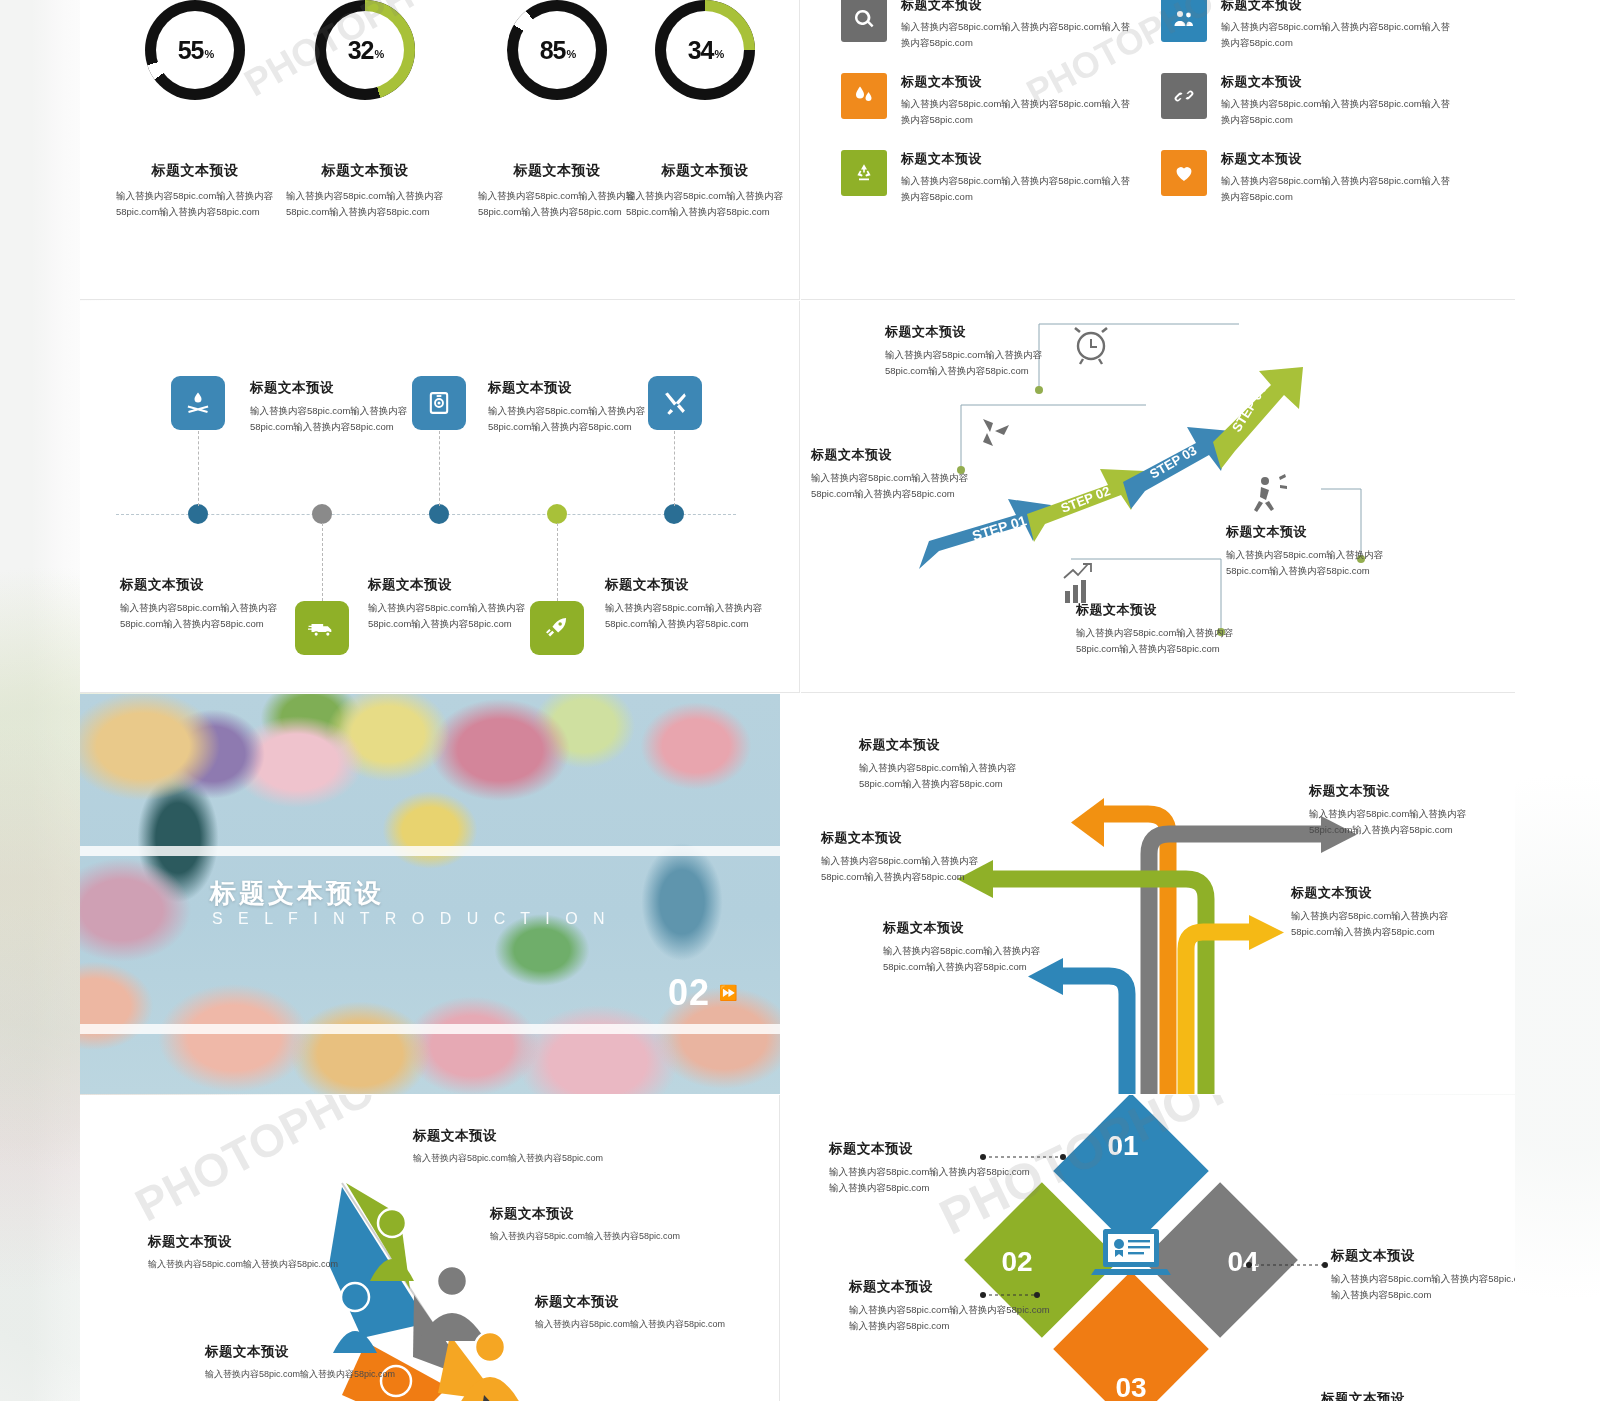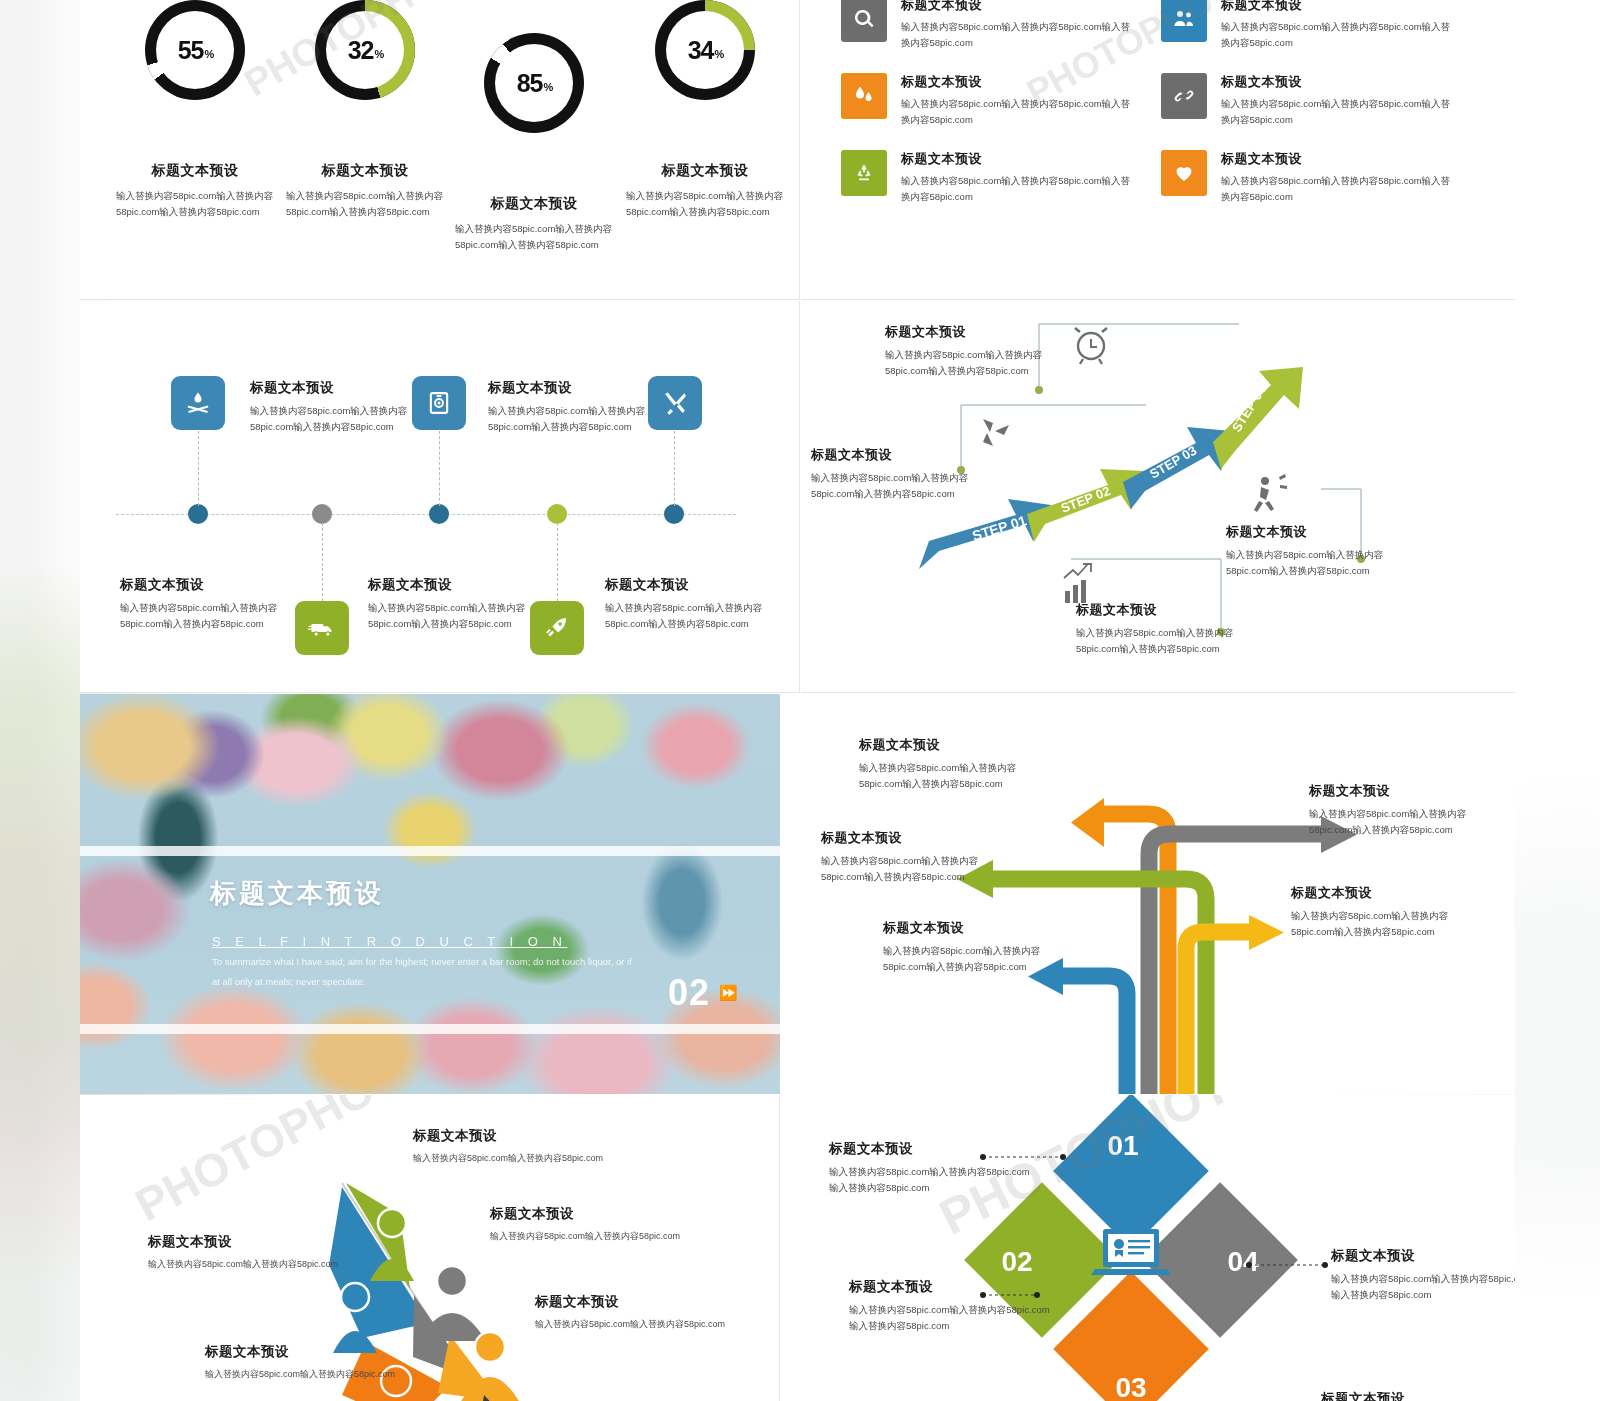--- a/index.html
+++ b/index.html
@@ -102,22 +102,22 @@
       radial-gradient(ellipse 66px 54px at 50% 34%, #e8d36f 0 42%, rgba(232,211,111,0) 72%),
       radial-gradient(ellipse 58px 92px at 14% 36%, #2c5a5e 0 38%, rgba(44,90,94,0) 70%),
       radial-gradient(ellipse 70px 54px at 33% 6%, #7fae55 0 42%, rgba(127,174,85,0) 72%),
       radial-gradient(ellipse 66px 50px at 66% 64%, #6fae6a 0 42%, rgba(111,174,106,0) 72%),
       radial-gradient(ellipse 58px 84px at 86% 52%, #5f95ad 0 38%, rgba(95,149,173,0) 70%),
       linear-gradient(180deg,#b7d2de 0%,#b3d0dd 55%,#bcd6e0 100%);
   }
   .fl-band{ position:absolute; left:0; width:100%; height:10px; background:rgba(255,255,255,.82); }
   .fl-title{ position:absolute; left:130px; top:182px; color:#fff; font-size:26px; font-weight:bold;
              letter-spacing:3px; text-shadow:0 1px 3px rgba(0,0,0,.18); }
-  .fl-sub{ position:absolute; left:132px; top:240px; color:rgba(255,255,255,.92); font-size:13px;
-           letter-spacing:5.5px;text-decoration:underline; }
+  .fl-sub{ position:absolute; left:132px; top:216px; color:rgba(255,255,255,.92); font-size:16px;
+           letter-spacing:5.5px; }
   .fl-desc{ position:absolute; left:132px; top:258px; width:420px; color:rgba(255,255,255,.85);
             font-size:9.5px; line-height:2.1; }
   .fl-num{ position:absolute; right:70px; bottom:80px; color:#fff; font-size:36px; font-weight:bold;
            letter-spacing:1px; }
   .fl-play{ position:absolute; right:42px; bottom:92px; color:#fff; font-size:15px; }
 
   
   .curv{ position:absolute; inset:0; }
   .cv-txt{ position:absolute; width:200px; }
   .cv-txt .ttl{ font-size:13px; margin-bottom:6px; }
@@ -171,21 +171,21 @@
               <span>32</span>
               <sup>%</sup>
             </div>
       </div>
       <div class="dcap">
         <div class="ttl">标题文本预设</div>
         <div class="body">输入替换内容58pic.com输入替换内容58pic.com输入替换内容58pic.com</div>
       </div>
     </div>
 
-    <div class="donut-col" style="left:369px;margin-top:33px;">
+    <div class="donut-col" style="left:392px;">
       <div class="ring">
         <i style="background:conic-gradient(#111 0 100%);"></i>
         <i style="background:conic-gradient(from 300deg,#fff 0 6%,rgba(0,0,0,0) 0);"></i>
         <div class="hole"></div>
         <div class="pct">
               <span>85</span>
               <sup>%</sup>
             </div>
       </div>
       <div class="dcap">
@@ -452,21 +452,20 @@
     </div>
   </div>
 </div>
 
 <div class="slide s5">
   <div class="floral"></div>
   <div class="fl-band" style="top:152px;"></div>
   <div class="fl-band" style="top:330px;"></div>
   <div class="fl-title">标题文本预设</div>
   <div class="fl-sub">S E L F   I N T R O D U C T I O N</div>
-  <div class="fl-desc">To summarize what I have said; aim for the highest; never enter a bar room; do not touch liquor, or if at all only at meals; never speculate.</div>
   <div class="fl-num">02</div>
   <div class="fl-play">⏩</div>
 </div>
 
 <div class="slide s6">
   <div class="curv">
     <svg viewBox="0 0 714 400" style="position:absolute;inset:0;width:100%;height:100%;">
 
       <path d="M367 400 V140 Q367 120 347 120 H303" fill="none" stroke="#f29111" stroke-width="17"></path>
       <path d="M303 104 L270 128.5 L303 153 Z" fill="#f29111"></path>

